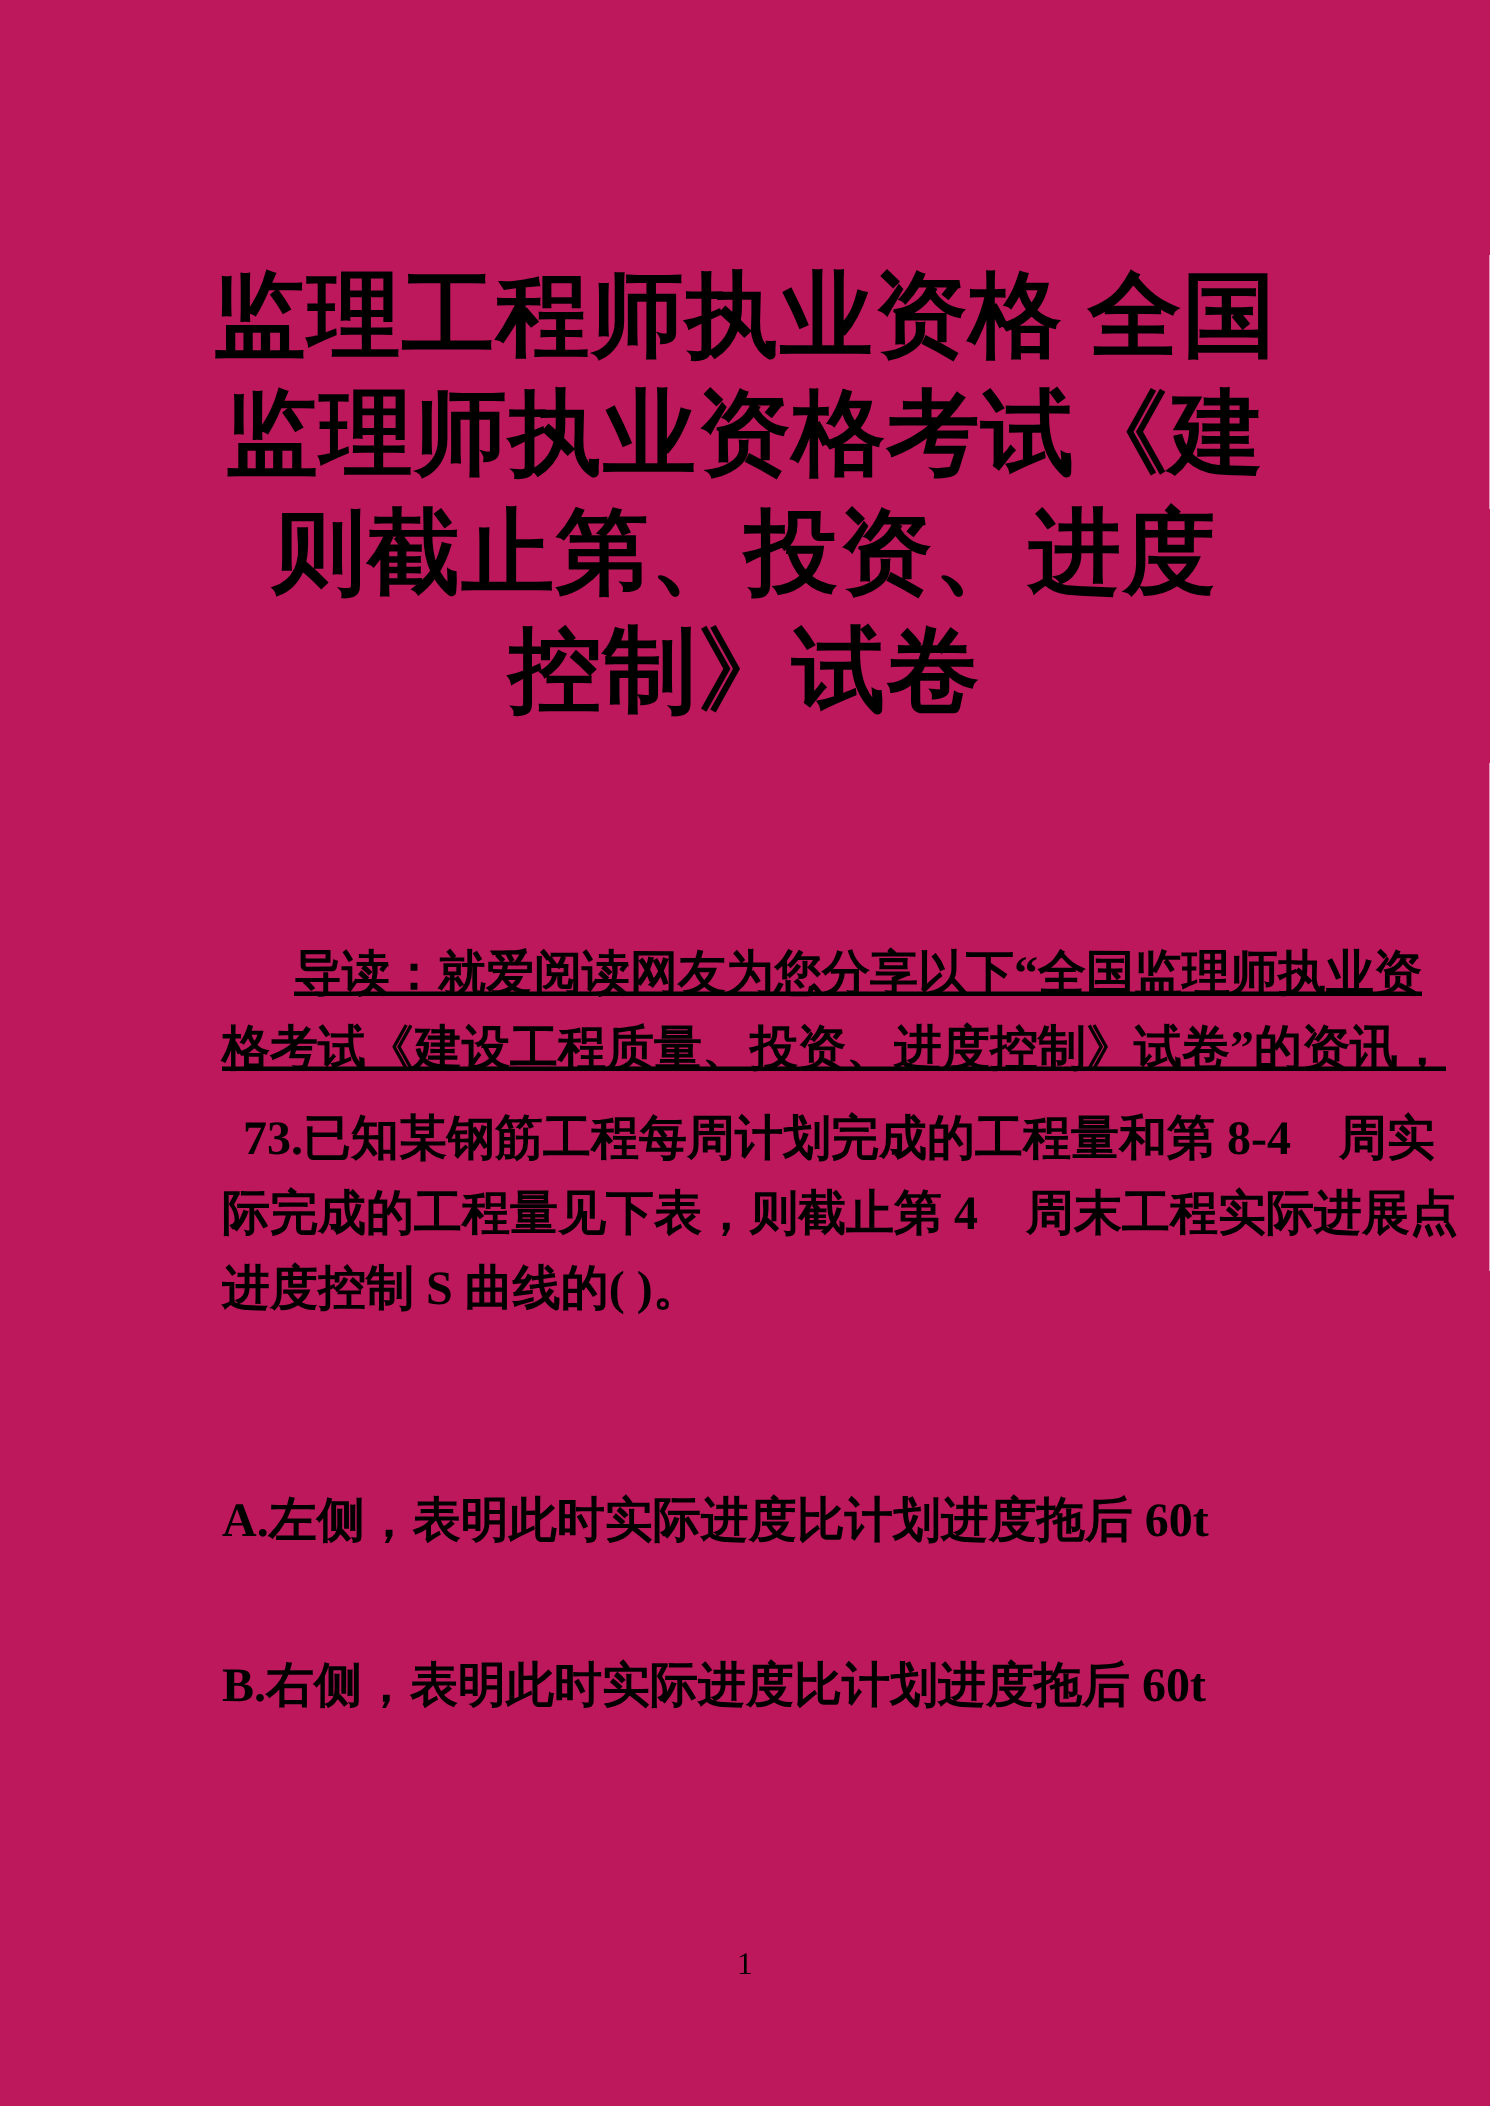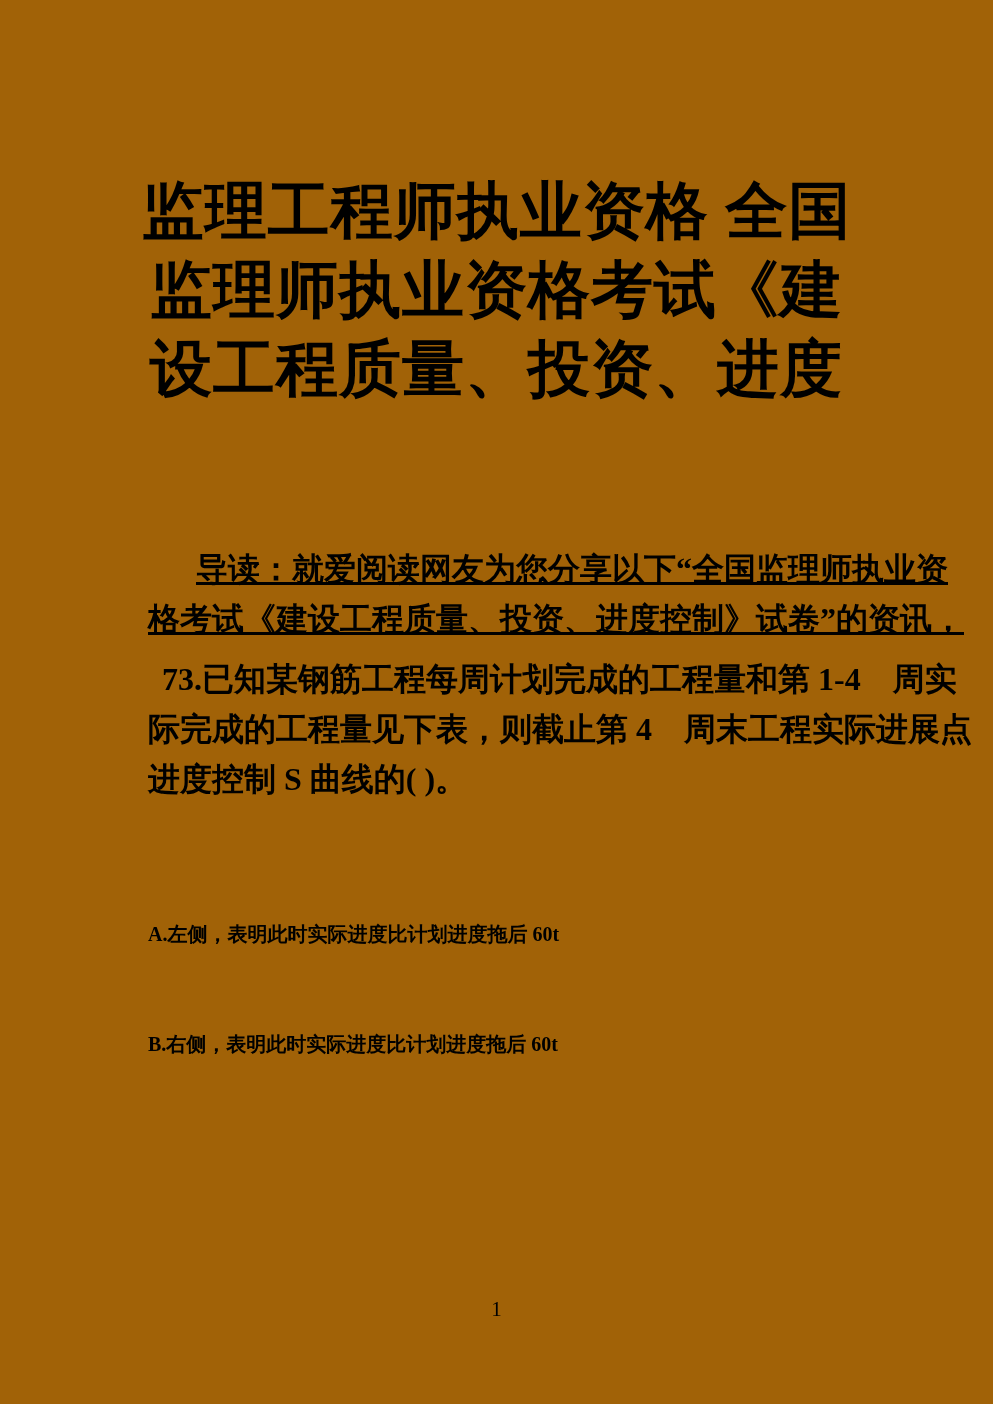--- a/index.html
+++ b/index.html
@@ -5,21 +5,21 @@
   html, body {
     margin: 0;
     padding: 0;
     background: #ffffff;
   }
   .page {
     position: relative;
     width: 993px;
     height: 1404px;
     margin: 0 auto;
-    background: #a16207;
+    background: #be185d;
     color: #000000;
     font-family: "Liberation Serif", "DejaVu Serif", serif;
     box-sizing: border-box;
     padding-top: 172px;
     overflow: hidden;
   }
   .title {
     margin: 0;
     font-size: 62px;
     line-height: 79px;
@@ -49,21 +49,21 @@
     padding-left: 48px;
   }
   .question {
     margin-top: 10px;
   }
   .question .line-0 {
     padding-left: 14px;
   }
   .option {
     margin: 0 148px;
-    font-size: 20px;
+    font-size: 32px;
     line-height: 50px;
     font-weight: 700;
     white-space: pre;
   }
   .option-a {
     margin-top: 105px;
   }
   .option-b {
     margin-top: 60px;
   }
@@ -79,30 +79,31 @@
   }
 </style>
 </head>
 <body>
 
 <div class="page">
 
   <h1 class="title">
     <span class="tline">监理工程师执业资格 全国</span>
     <span class="tline">监理师执业资格考试《建</span>
-    <span class="tline">设工程质量、投资、进度</span>
+    <span class="tline">则截止第、投资、进度</span>
+    <span class="tline">控制》试卷</span>
   </h1>
 
   <p class="para intro">
     <span class="line line-0">导读：就爱阅读网友为您分享以下“全国监理师执业资</span>
     <span class="line">格考试《建设工程质量、投资、进度控制》试卷”的资讯，</span>
   </p>
 
   <p class="para question">
-    <span class="line line-0">73.已知某钢筋工程每周计划完成的工程量和第 1-4　周实</span>
+    <span class="line line-0">73.已知某钢筋工程每周计划完成的工程量和第 8-4　周实</span>
     <span class="line">际完成的工程量见下表，则截止第 4　周末工程实际进展点</span>
     <span class="line">进度控制 S 曲线的( )。</span>
   </p>
 
   <div class="option option-a">A.左侧，表明此时实际进度比计划进度拖后 60t</div>
 
   <div class="option option-b">B.右侧，表明此时实际进度比计划进度拖后 60t</div>
 
   <div class="page-number">1</div>
 

